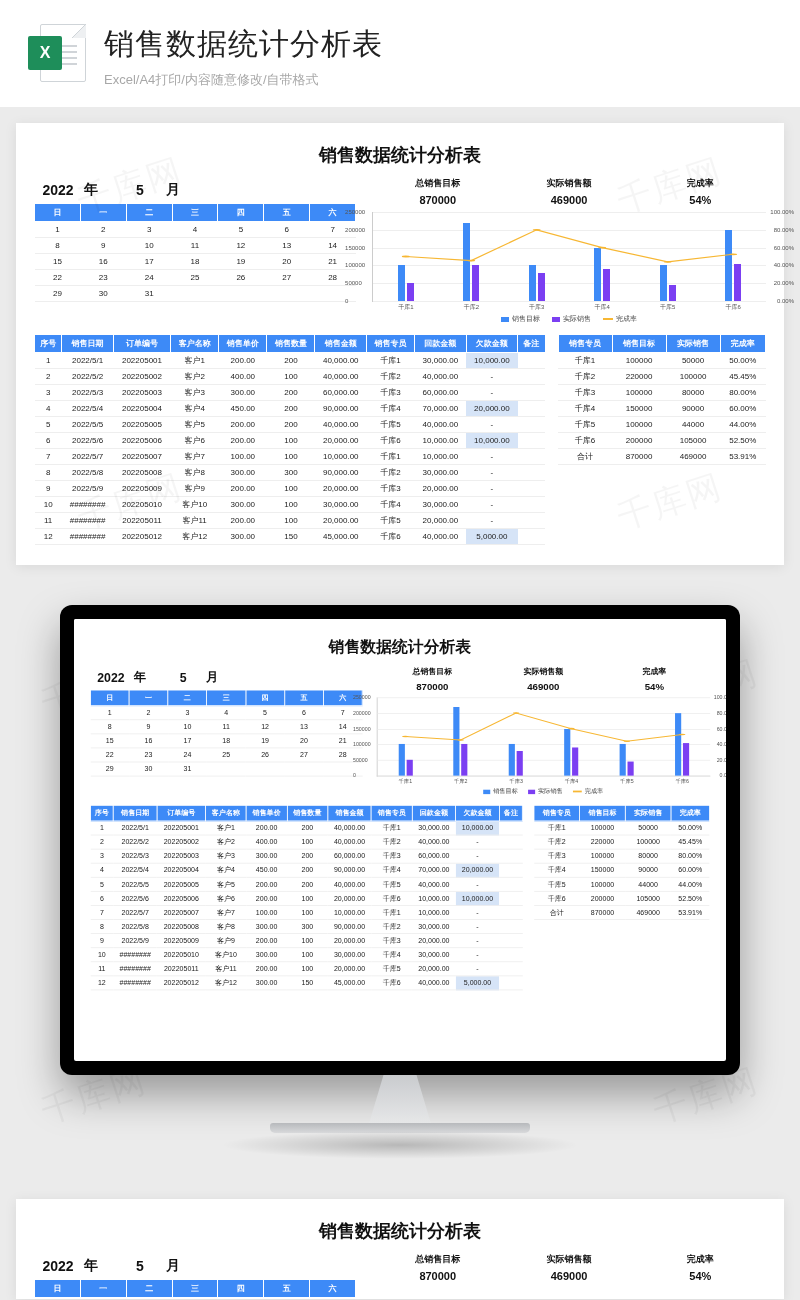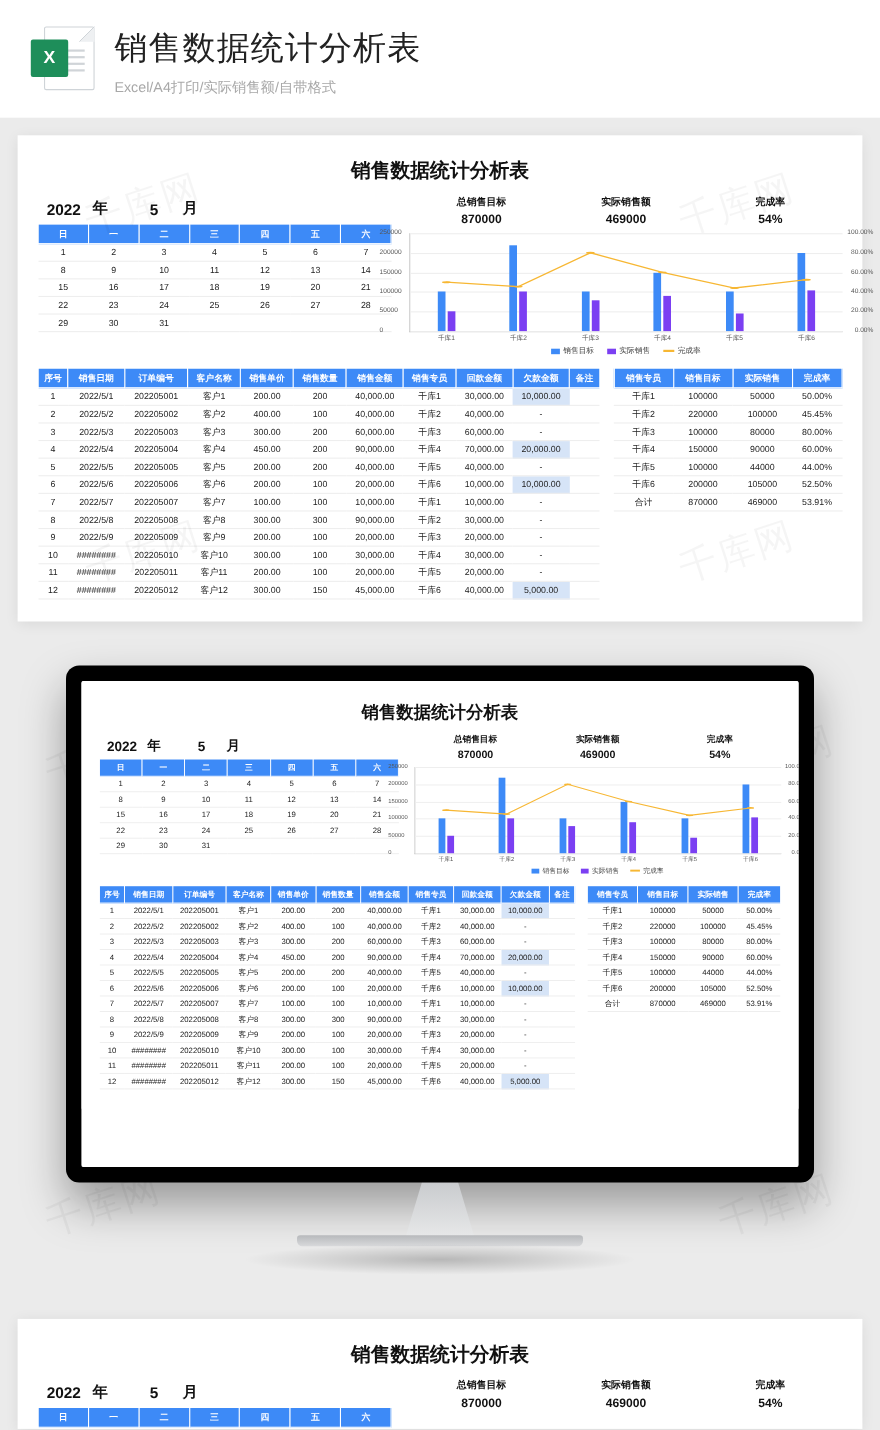--- a/index.html
+++ b/index.html
@@ -85,21 +85,21 @@
           <div></div>
           <div></div>
           <div></div>
           <div></div>
         </div>
       </div>
     <div class="x-badge">X</div>
   </div>
   <div class="titles">
     <h1>销售数据统计分析表</h1>
-    <div class="sub">Excel/A4打印/实际销售额/自带格式</div>
+    <div class="sub">Excel/A4打印/内容随意修改/自带格式</div>
   </div>
 </div>
 
 <div class="preview">
   <div class="wm" style="top:40px;left:60px">千库网</div>
   <div class="wm" style="top:40px;right:60px">千库网</div>
   <div class="wm" style="bottom:40px;left:60px">千库网</div>
   <div class="wm" style="bottom:40px;right:60px">千库网</div>
 
   <div class="doc-title">销售数据统计分析表</div>

